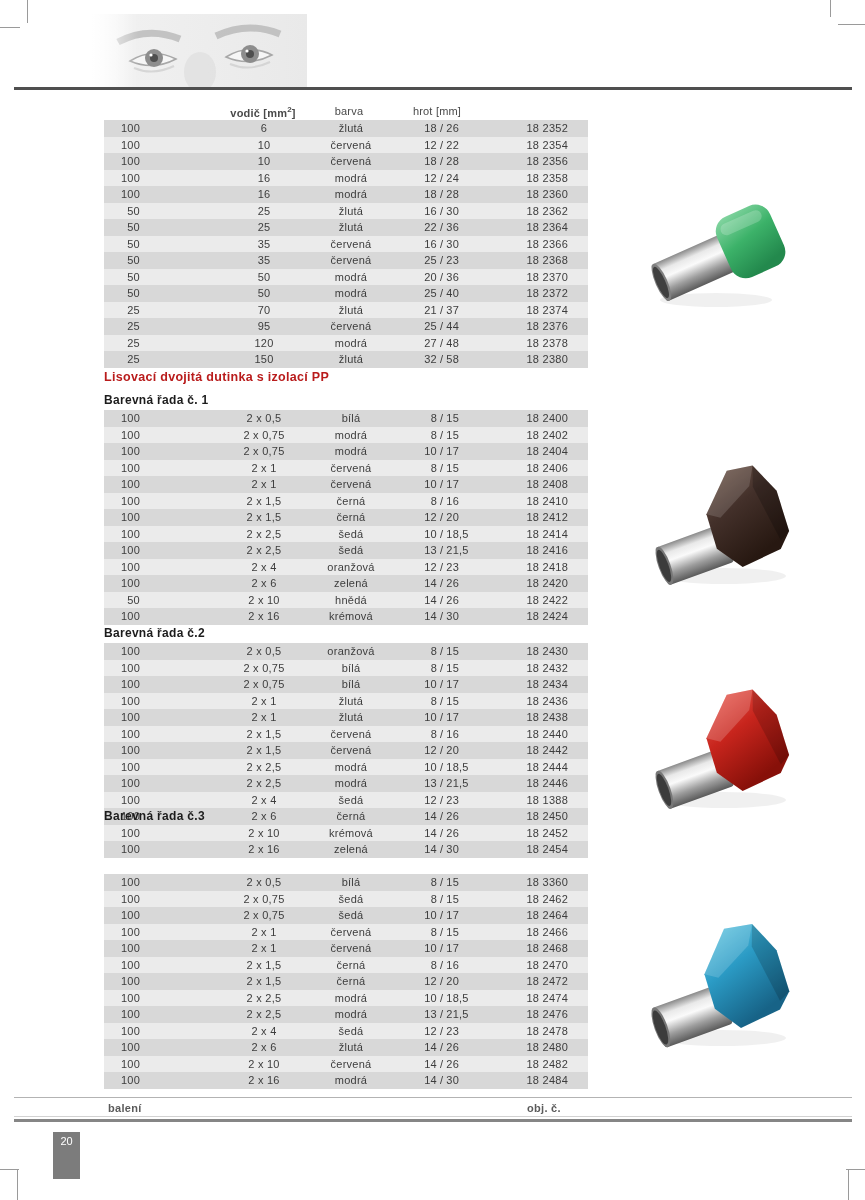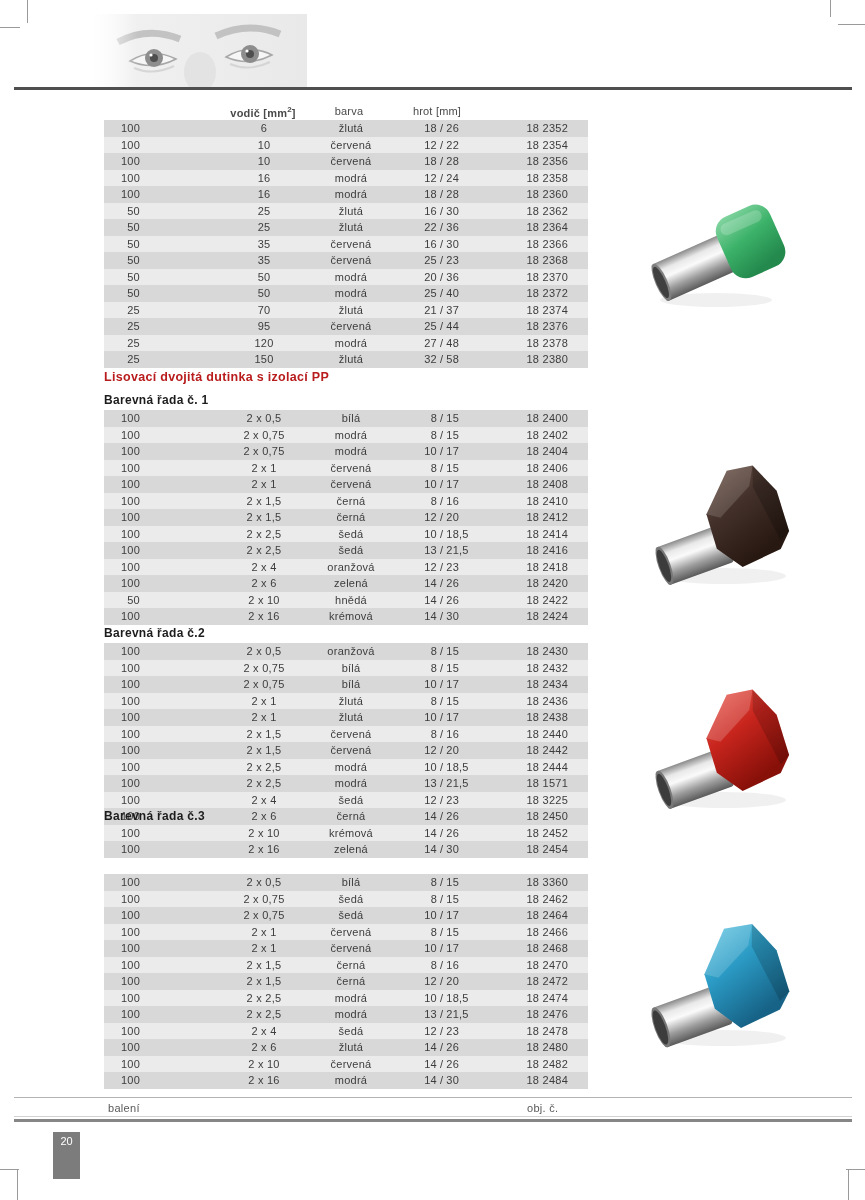--- a/index.html
+++ b/index.html
@@ -40,21 +40,21 @@
   
   .prod{position:absolute;}
   #prod1{left:650px;top:196px;}
   #prod2{left:652px;top:462px;}
   #prod3{left:652px;top:686px;}
   #prod4{left:648px;top:920px;}
   
   .foot-thin{position:absolute;left:14px;top:1097px;width:838px;height:1px;background:#b3b3b3;}
   .foot-thin2{position:absolute;left:14px;top:1116px;width:838px;height:1px;background:#d2d2d2;}
   .foot-thick{position:absolute;left:14px;top:1119px;width:838px;height:2.5px;background:#868686;}
-  .foot-label{position:absolute;top:1102px;font-size:11px;color:#5a5a5a;letter-spacing:.3px;}
+  .foot-label{position:absolute;top:1102px;font-size:11px;color:#5a5a5a;letter-spacing:.3px;font-weight:bold;}
   .foot-label.l{left:108px;}
   .foot-label.r{left:527px;}
   .page-badge{position:absolute;left:53px;top:1132px;width:27px;height:47px;background:#7c7c7c;
     color:#ffffff;font-size:11px;text-align:center;padding-top:3px;box-sizing:border-box;}
 </style>
 </head>
 <body>
 
 <div class="mark" style="left:27px;top:0;width:1px;height:23px"></div>
 <div class="mark" style="left:0;top:27px;width:20px;height:1px"></div>
@@ -510,32 +510,32 @@
     </div>
     <div class="trow odd">
       <span class="c cb">100</span>
       <span class="c cv">2 x 2,5</span>
       <span class="c cc">modrá</span>
       <span class="c ch">
         <span class="h1">13</span>
         <span class="hs">/</span>
         <span class="h2">21,5</span>
       </span>
-      <span class="c co">18 1571</span>
+      <span class="c co">18 2446</span>
     </div>
     <div class="trow even">
       <span class="c cb">100</span>
       <span class="c cv">2 x 4</span>
       <span class="c cc">šedá</span>
       <span class="c ch">
         <span class="h1">12</span>
         <span class="hs">/</span>
         <span class="h2">23</span>
       </span>
-      <span class="c co">18 3225</span>
+      <span class="c co">18 1388</span>
     </div>
     <div class="trow odd">
       <span class="c cb">100</span>
       <span class="c cv">2 x 6</span>
       <span class="c cc">černá</span>
       <span class="c ch">
         <span class="h1">14</span>
         <span class="hs">/</span>
         <span class="h2">26</span>
       </span>

